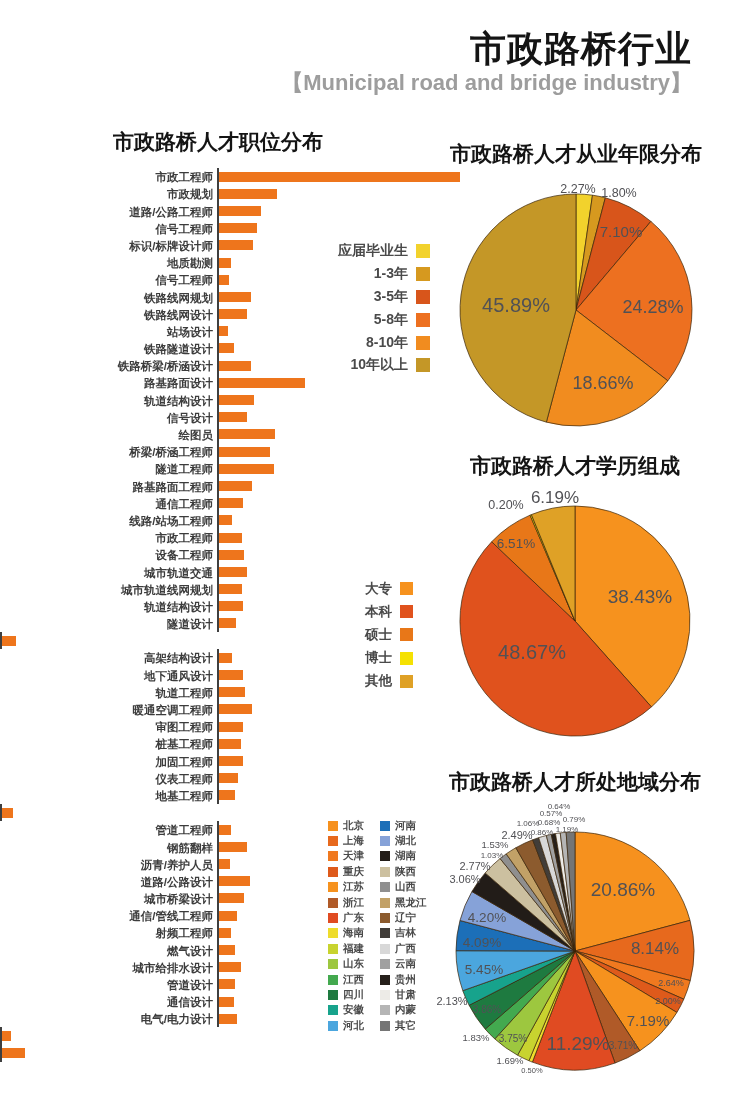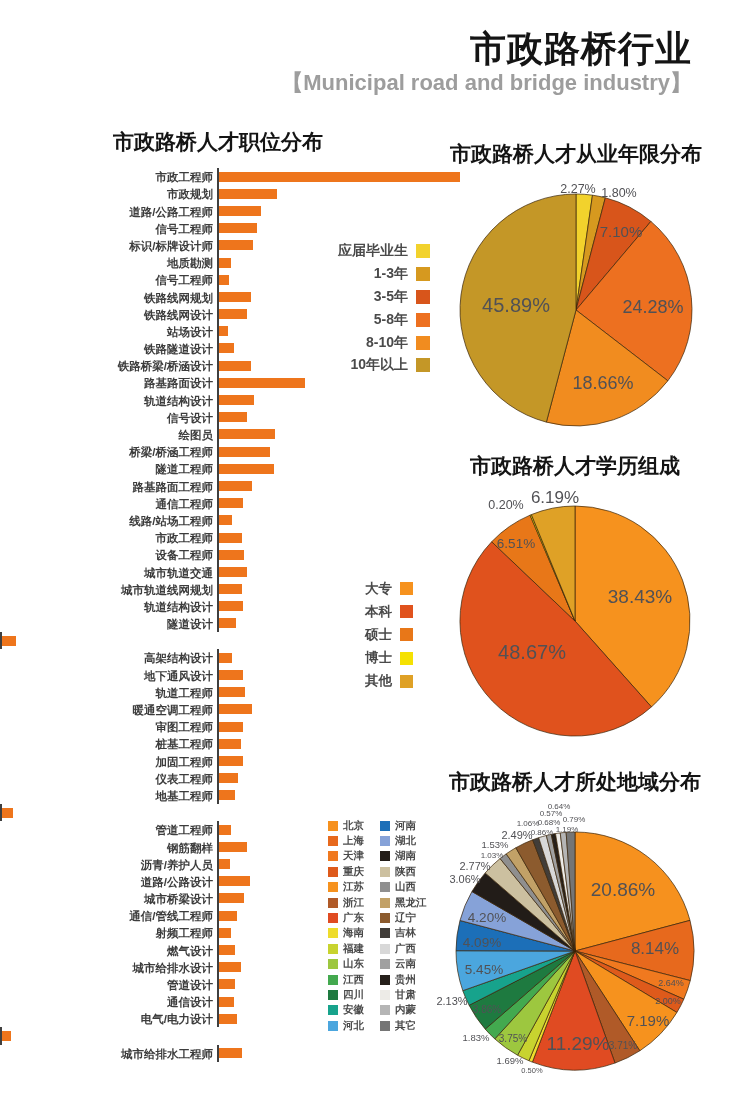--- a/index.html
+++ b/index.html
@@ -344,21 +344,20 @@
         <div class="bar-track" style="border-left-color: rgb(63, 63, 63);">
           <div class="bar" style="width: 18px; background: rgb(238, 117, 28);"></div>
         </div>
       </div>
       <div class="bar-row">
         <div class="bar-track" style="border-left-color: rgb(63, 63, 63);">
           <div class="bar" style="width: 9px; background: rgb(238, 117, 28);"></div>
         </div>
       </div>
       <div class="bar-row">
-        <div class="bar-label">城市给排水工程师</div>
         <div class="bar-track" style="border-left-color: rgb(63, 63, 63);">
           <div class="bar" style="width: 23px; background: rgb(238, 117, 28);"></div>
         </div>
       </div>
     </div>
 
   <div class="pie-title" id="title-experience">市政路桥人才从业年限分布</div>
   <div class="pie-title" id="title-education">市政路桥人才学历组成</div>
   <div class="pie-title" id="title-region">市政路桥人才所处地域分布</div>
 

